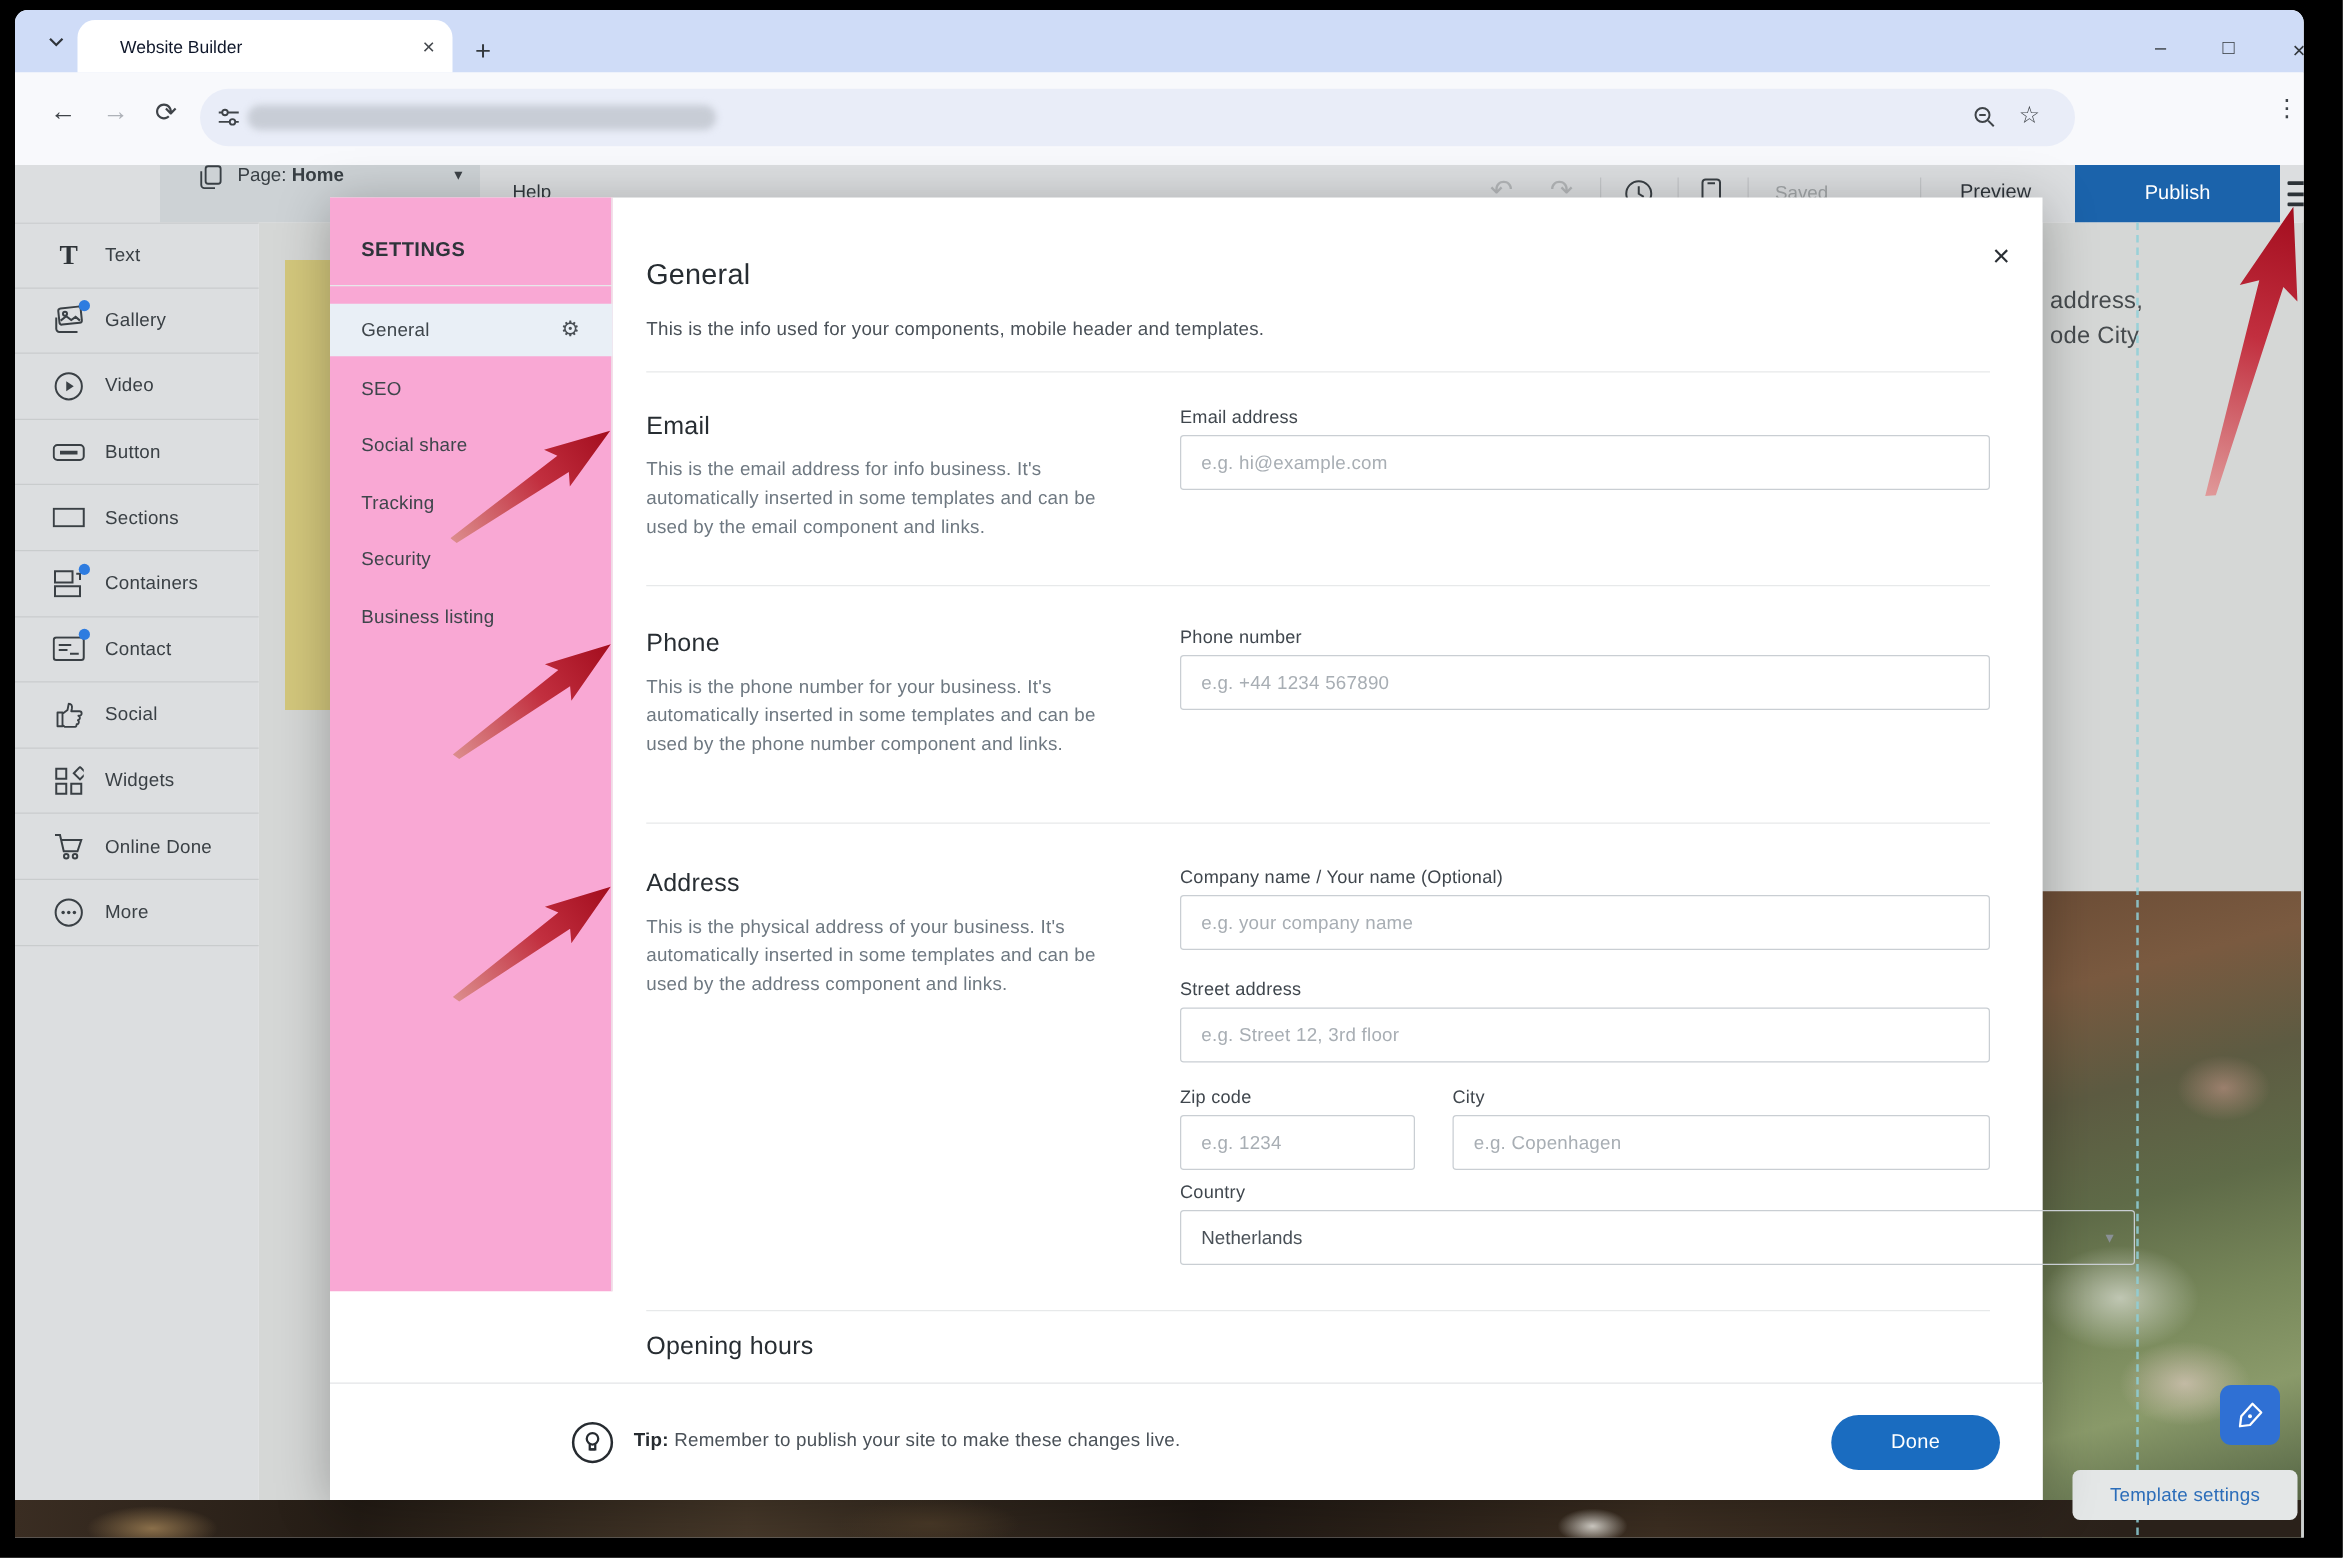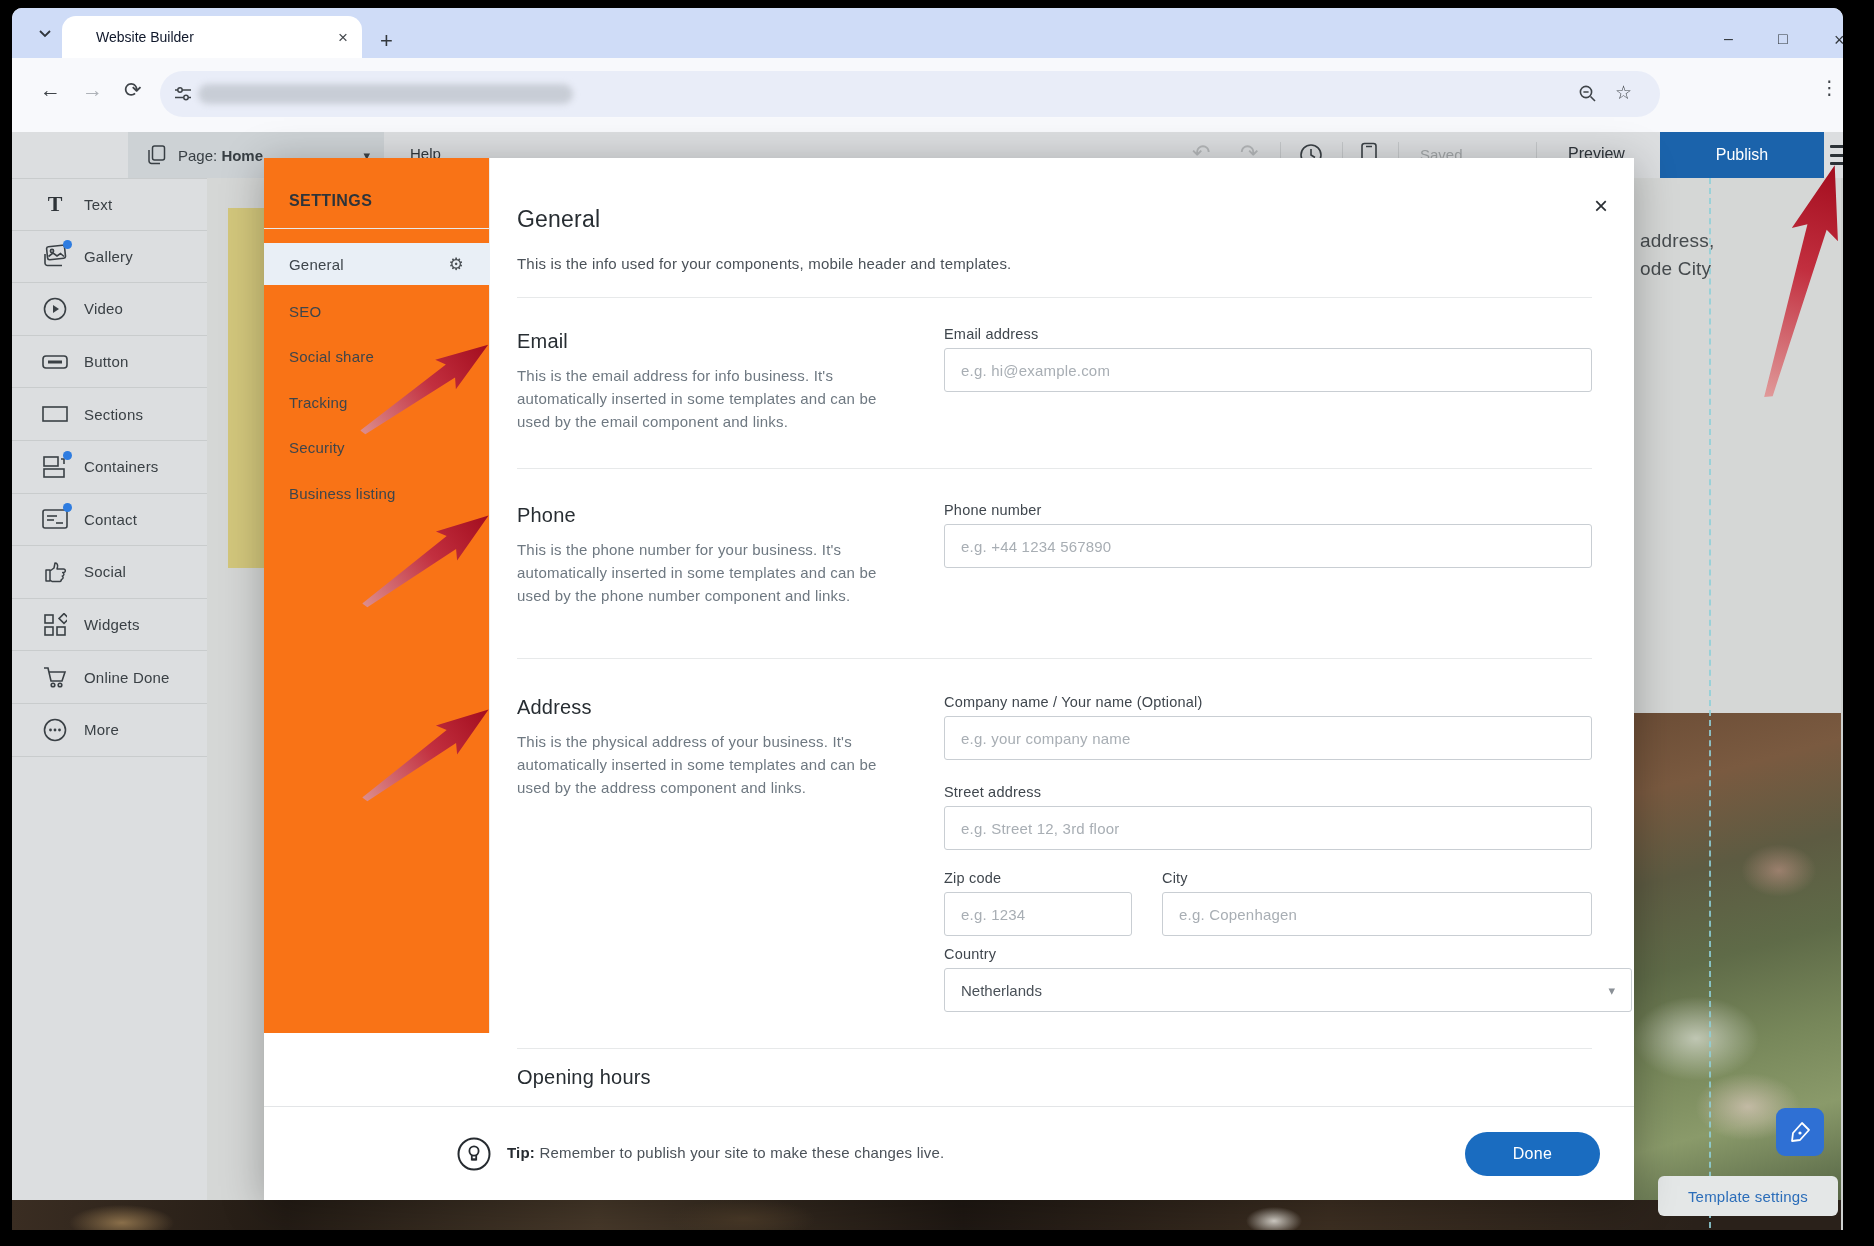--- a/index.html
+++ b/index.html
@@ -15,21 +15,21 @@
   .tab-close{color:#45494e;font-size:17px;line-height:1;cursor:default;}
   #newtab{left:368px;top:22px;font-size:22px;color:#33383d;line-height:1;}
   .winctl{top:22px;font-size:16px;color:#33383d;}
   
   #toolbar{left:0;top:50px;width:100%;height:74px;background:#f8f9fc;}
   .navic{top:20px;font-size:21px;color:#3f4449;}
   #urlpill{left:148px;top:13px;width:1500px;height:46px;background:#e9edf8;border-radius:23px;}
   #urlblur{left:38px;top:13px;width:375px;height:20px;border-radius:10px;background:#c8cdd6;filter:blur(3px);}
   
   #buildbar{left:0;top:124px;width:100%;height:46px;background:#dcdee0;}
-  #pageblock{left:116px;top:0;width:256px;height:46px;background:#cdd2d5;display:flex;align-items:center;padding:0 14px 0 20px;}
+  #pageblock{left:116px;top:0;width:256px;height:46px;background:#cdd2d5;display:flex;padding:0 14px 0 32px;}
   #pagelabel{font-size:15px;color:#383f44;margin-left:12px;}
   #pagename{font-weight:700;}
   #pagecaret{margin-left:auto;color:#3c4247;font-size:13px;}
   #helpbtn{left:398px;top:13px;font-size:15px;color:#31383d;}
   .histicon{top:10px;}
   .vsep{top:10px;width:1px;height:26px;background:#c5c8ca;}
   #savedlbl{left:1408px;top:14px;font-size:15px;color:#a2a6a8;}
   #previewbtn{left:1556px;top:13px;font-size:16px;color:#2f353b;}
   #publishbtn{left:1648px;top:0;width:164px;height:46px;background:#1b63ab;color:#fff;font-size:16px;display:flex;align-items:center;justify-content:center;border:none;}
   #hamburger{left:1818px;top:13px;width:24px;height:20px;display:flex;flex-direction:column;justify-content:space-between;}
@@ -56,36 +56,36 @@
   #photo-bottom{left:0;top:1192px;width:1829px;height:38px;
     background:
       radial-gradient(70px 24px at 6% 60%, #8a6f4a, rgba(138,111,74,0) 75%),
       radial-gradient(40px 20px at 69% 55%, #d8d4cc, rgba(216,212,204,0) 70%),
       radial-gradient(90px 26px at 40% 50%, #4a3a28, rgba(74,58,40,0) 80%),
       linear-gradient(90deg,#3a2d22,#241c15 15%,#47392a 32%,#1f1813 52%,#3d2f22 72%,#2a211a 92%);}
   
   #scrollbar{left:1829px;top:170px;width:14px;height:1060px;background:#cdd0cf;}
   
   #modal{left:252px;top:150px;width:1370px;height:1042px;background:#fff;box-shadow:0 6px 40px rgba(0,0,0,.28);}
-  #mnav{left:0;top:0;width:226px;height:875px;border-right:1px solid #ececec;background:#f97316;}
+  #mnav{left:0;top:0;width:226px;height:875px;border-right:1px solid #ececec;background:#f9a8d4;}
   #mnav-title{left:25px;top:34px;font-size:16px;font-weight:600;color:#2e343a;letter-spacing:.4px;}
   #mnav-div{left:0;top:70px;width:226px;height:1px;background:#e7e9ea;}
   .mnav-item{position:absolute;left:0;width:226px;height:42px;display:flex;align-items:center;padding-left:25px;font-size:15px;color:#3e454b;letter-spacing:.2px;}
   .mnav-item.sel{background:#e9eff6;}
   .gear{margin-left:auto;margin-right:26px;font-size:17px;color:#4a5056;font-family:"DejaVu Sans",sans-serif;}
   #mclose{left:1330px;top:36px;font-size:24px;color:#2a2f34;line-height:1;}
   
   .mtitle{font-size:23px;color:#272d32;font-weight:500;letter-spacing:.2px;}
   .mdesc{font-size:15px;color:#6e7881;line-height:23px;letter-spacing:.2px;width:360px;}
   .shead{font-size:20px;color:#272d32;font-weight:500;letter-spacing:.2px;}
   .flabel{font-size:14.5px;color:#3f464d;letter-spacing:.2px;}
   .finput{position:absolute;height:44px;border:1px solid #c9ced3;border-radius:3px;background:#fff;font-size:15px;color:#4a5158;padding:0 16px;letter-spacing:.2px;outline:none;}
   .finput::placeholder{color:#a8aeb4;}
   .mdivider{position:absolute;left:253px;width:1075px;height:1px;background:#e7e9ea;}
-  #country-select{left:680px;top:810px;width:688px;height:44px;border:1px solid #c9ced3;border-radius:3px;display:flex;align-items:center;padding:13px 16px;font-size:15px;color:#4a5158;}
+  #country-select{left:680px;top:810px;width:764px;height:44px;border:1px solid #c9ced3;border-radius:3px;display:flex;align-items:center;padding:13px 16px;font-size:15px;color:#4a5158;}
   #country-caret{margin-left:auto;color:#8a9096;font-size:13px;}
   
   #mfooter{left:0;top:948px;width:1370px;height:94px;background:#fff;border-top:1px solid #e3e5e7;}
   #tiptext{left:243px;top:37px;font-size:15px;color:#4a5158;letter-spacing:.2px;}
   #tiptext b{color:#262b30;}
   #donebtn{left:1201px;top:25px;width:135px;height:44px;border-radius:22px;background:#1a6cc0;color:#fff;font-size:16px;border:none;display:flex;align-items:center;justify-content:center;letter-spacing:.3px;}
   
   #penbtn{left:1764px;top:1100px;width:48px;height:48px;border-radius:9px;background:#2f70d4;display:flex;align-items:center;justify-content:center;}
   #tmpl-settings{left:1646px;top:1168px;width:180px;height:40px;background:#e4e7e7;border-radius:6px;display:flex;align-items:center;justify-content:center;font-size:15px;color:#2b6db9;letter-spacing:.2px;}
   svg{display:block;}

